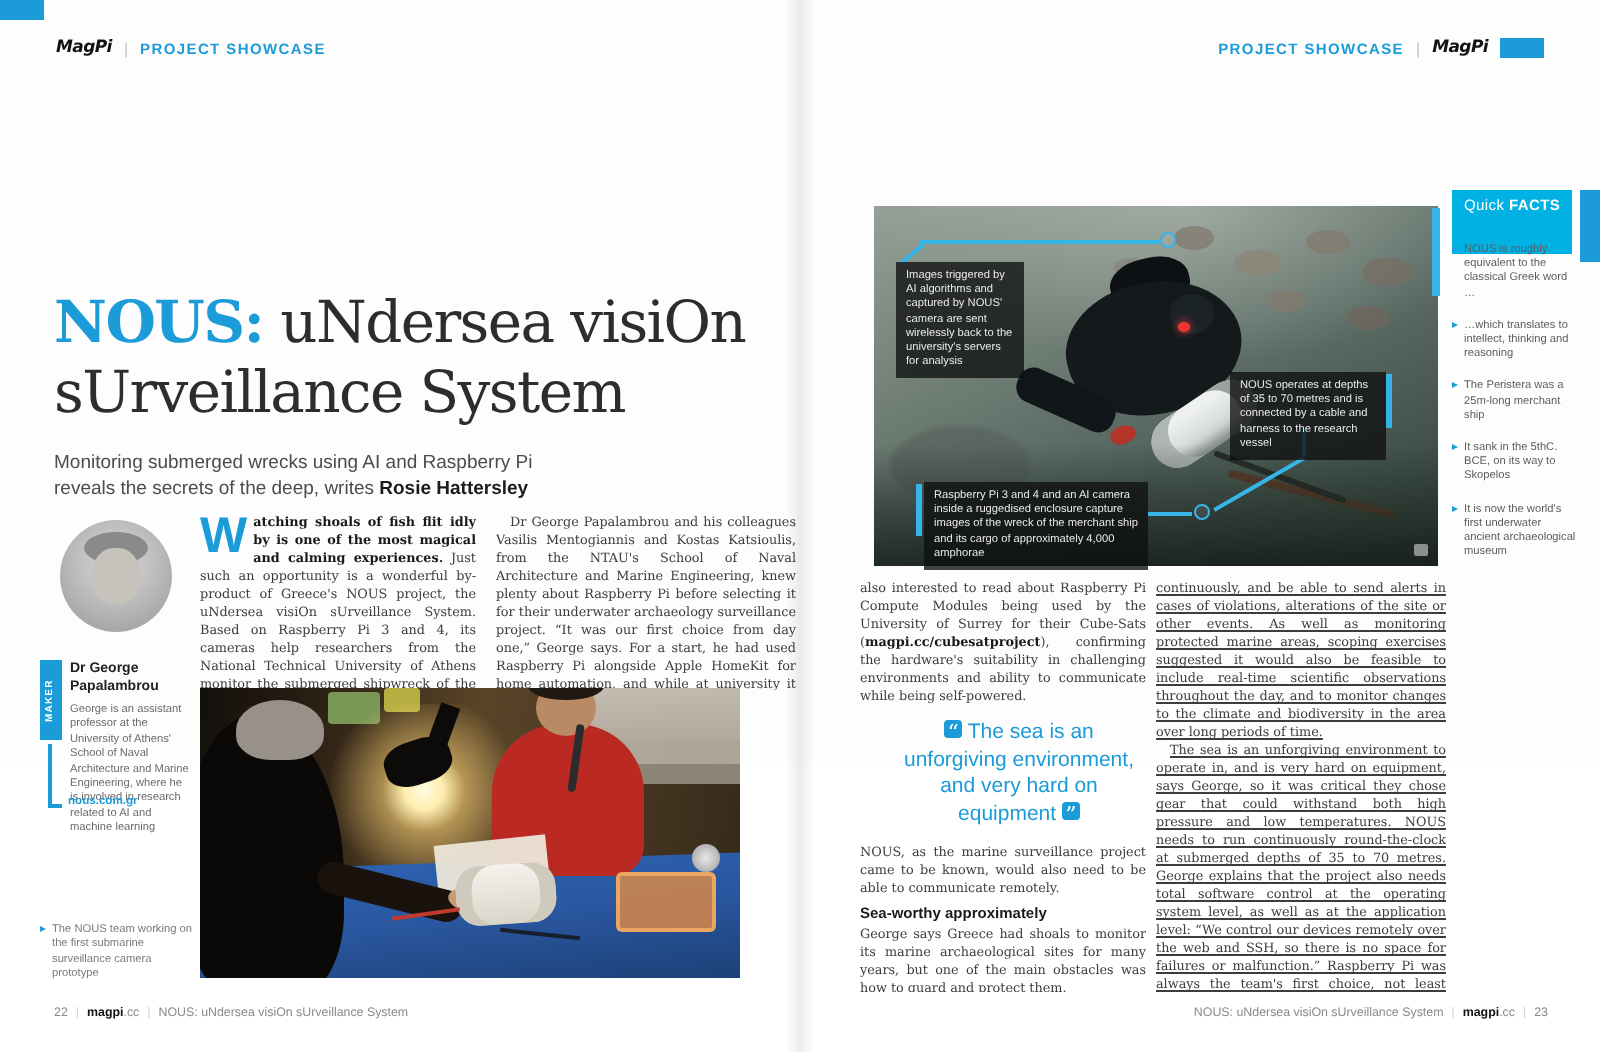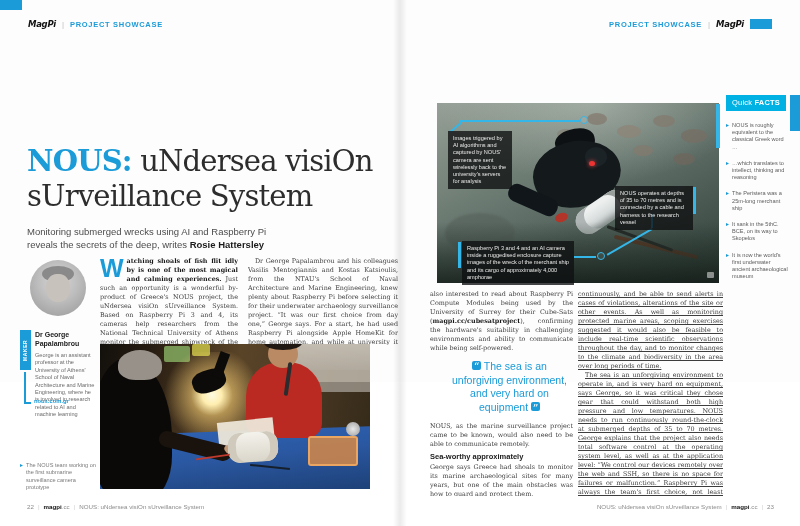--- a/index.html
+++ b/index.html
@@ -112,21 +112,21 @@
   #line1a { left:450px; top:131px; width:15px; transform:rotate(-40deg); }
   #line1b { left:460px; top:120px; width:120px; }
   .cring { position:absolute; width:8px; height:8px; border:1.5px solid #35b6e8; border-radius:50%; background:rgba(255,255,255,0.08); }
   #ring1 { left:580px; top:116px; }
   #line2a { left:574px; top:256px; width:22px; }
   #ring2 { left:597px; top:252px; }
   #line2b { left:607px; top:254px; width:52px; transform:rotate(-30deg); }
   #line2c { left:651px; top:214px; width:1.5px; height:14px; background:#35b6e8; position:absolute; }
 
   
-  #facts-title { left:726px; top:95px; background:#00b2e3; color:#ffffff; font-size:7.5px; padding:3px 6px 4px 6px; letter-spacing:0.2px; }
+  #facts-title { left:726px; top:95px; background:#00b2e3; color:#ffffff; font-size:7.5px; padding:3px 6px 20px 6px; letter-spacing:0.2px; }
   #facts-title b { font-weight:bold; }
   #page-tab { left:790px; top:95px; width:10px; height:36px; background:#1b9bd8; }
   #facts-list { left:726px; top:122px; width:64px; }
   .fact { display:flex; gap:3px; margin-bottom:9px; }
   .fact-text { font-size:5.6px; line-height:7.2px; color:#5d5d5d; }
 
   
   #rcol1 { left:430px; top:290px; width:143px; height:206px; }
   #rcol2 { left:578px; top:290px; width:145px; height:207px;text-decoration:underline; }
   .para { margin-bottom:0; }

